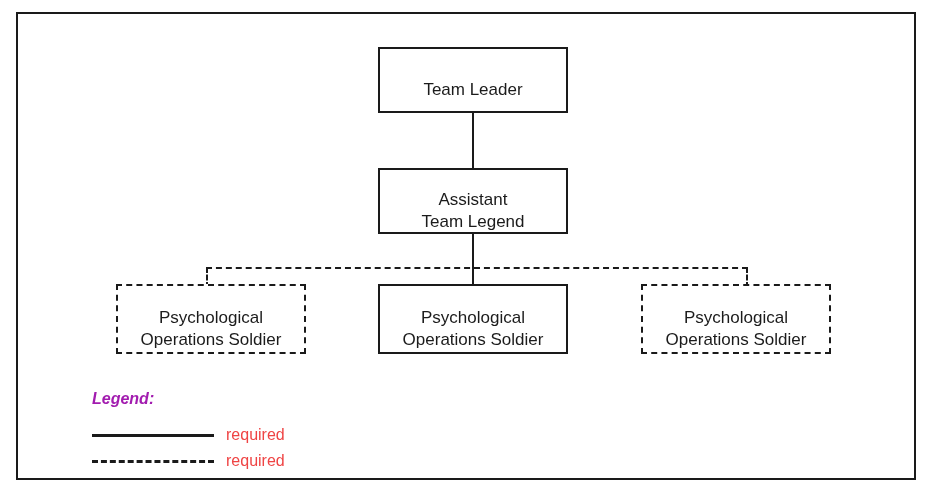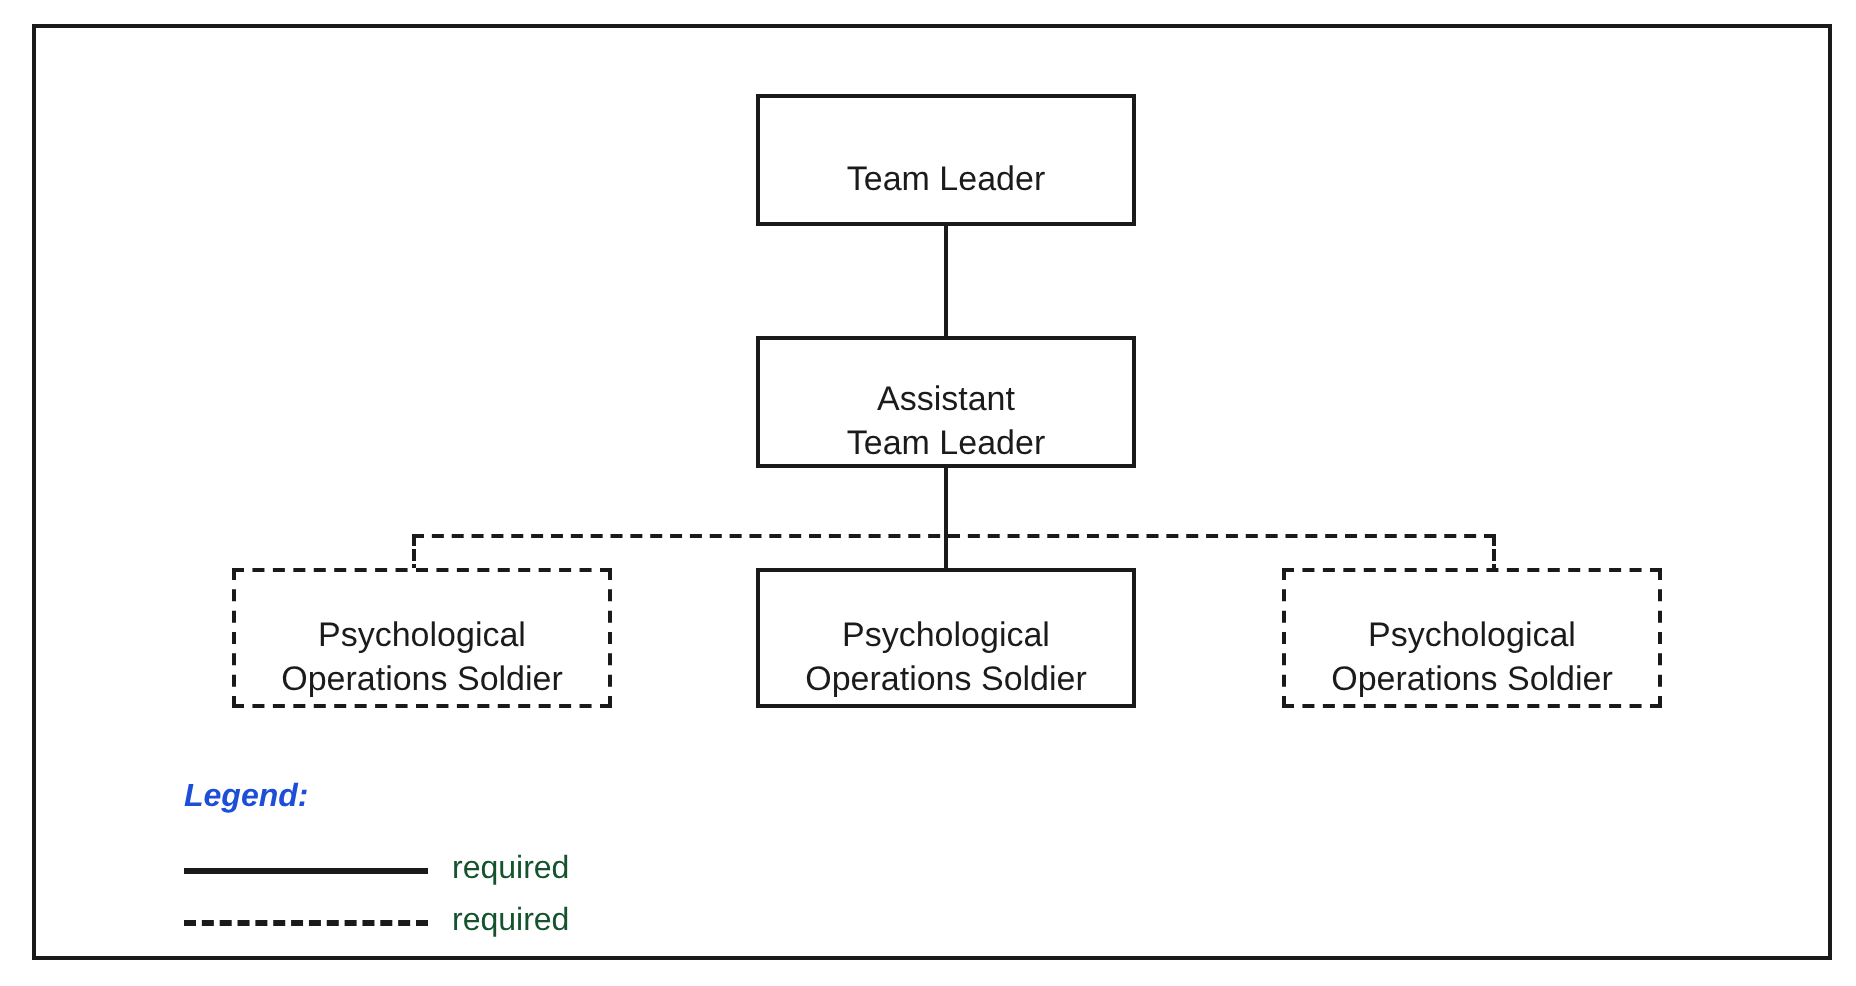--- a/index.html
+++ b/index.html
@@ -77,21 +77,21 @@
   #legend {
     position: absolute;
     left: 74px;
     top: 376px;
     z-index: 7;
   }
   #legend-title {
     font-style: italic;
     font-weight: bold;
     font-size: 16px;
-    color: #1d4ed8;
+    color: #a21caf;
     margin: 0 0 14px 0;
   }
   .legend-row {
     display: flex;
     align-items: center;
     height: 26px;
   }
   .legend-swatch {
     width: 122px;
     height: 0;
@@ -99,21 +99,21 @@
     flex: 0 0 auto;
   }
   .legend-swatch.solid {
     border-top: 3px solid #1a1a1a;
   }
   .legend-swatch.dashed {
     border-top: 3px dashed #1a1a1a;
   }
   .legend-text {
     font-size: 16px;
-    color: #14532d;
+    color: #ef4444;
   }
 </style>
 </head>
 <body>
 
 <div id="canvas">
 
   <div id="frame">
 
     <div class="conn-v-solid" style="left: 454px; top: 97px; height: 59px;"></div>
@@ -125,21 +125,21 @@
     <div class="conn-v-dashed" style="left: 188px; top: 253px; height: 21px;"></div>
 
     <div class="conn-v-dashed" style="left: 728px; top: 253px; height: 21px;"></div>
 
     <div class="node required" style="left: 360px; top: 33px; width: 190px; height: 66px;">
       <span class="node-label">Team Leader</span>
     </div>
 
     <div class="node required" style="left: 360px; top: 154px; width: 190px; height: 66px;">
       <span class="node-label">Assistant
-Team Leader</span>
+Team Legend</span>
     </div>
 
     <div class="node optional" style="left: 98px; top: 270px; width: 190px; height: 70px;">
       <span class="node-label">Psychological
 Operations Soldier</span>
     </div>
 
     <div class="node required" style="left: 360px; top: 270px; width: 190px; height: 70px;">
       <span class="node-label">Psychological
 Operations Soldier</span>

